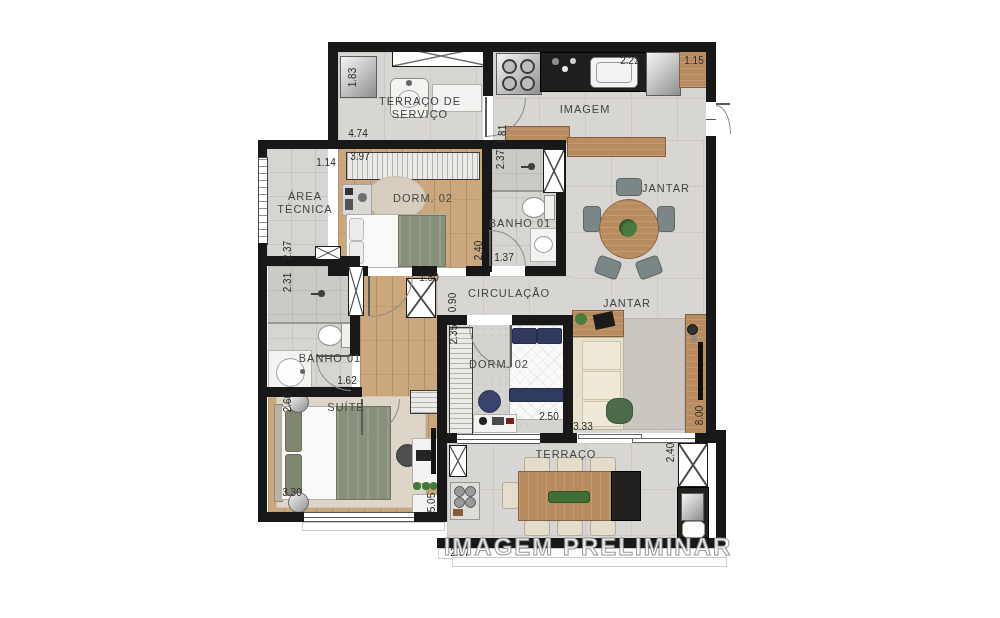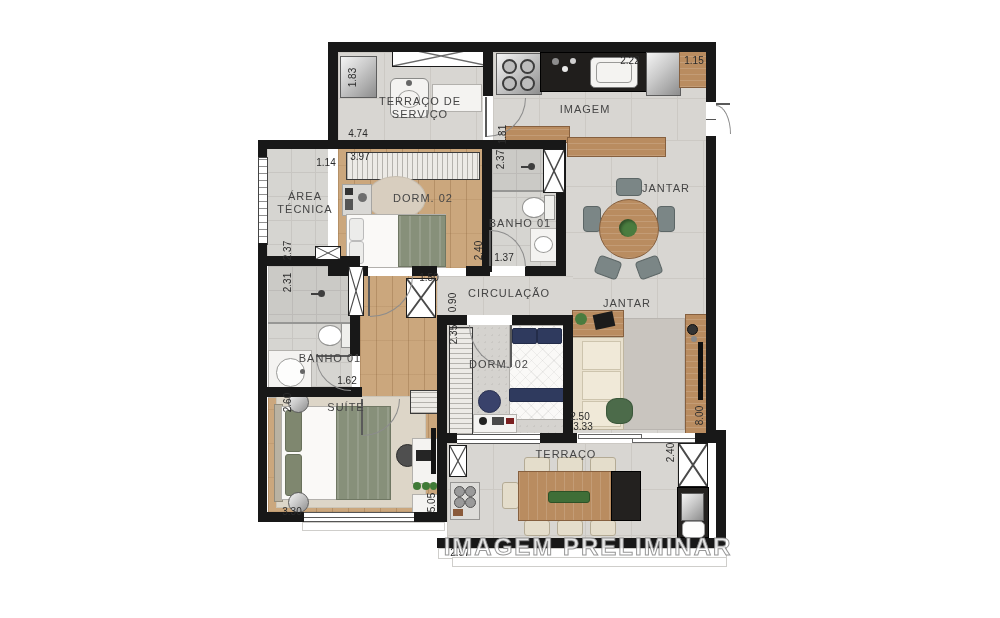--- a/index.html
+++ b/index.html
@@ -317,24 +317,24 @@
   <div class="dim v" style="left:270px;top:245px">2.37</div>
   <div class="dim" style="left:343px;top:151px">3.97</div>
   <div class="dim v" style="left:461px;top:245px">2.40</div>
   <div class="dim v" style="left:483px;top:154px">2.37</div>
   <div class="dim" style="left:487px;top:252px">1.37</div>
   <div class="dim" style="left:412px;top:272px">1.50</div>
   <div class="dim v" style="left:435px;top:297px">0.90</div>
   <div class="dim v" style="left:270px;top:277px">2.31</div>
   <div class="dim" style="left:330px;top:375px">1.62</div>
   <div class="dim v" style="left:436px;top:329px">2.35</div>
-  <div class="dim" style="left:563px;top:411px">2.50</div>
+  <div class="dim" style="left:532px;top:411px">2.50</div>
   <div class="dim" style="left:566px;top:421px">3.33</div>
   <div class="dim v" style="left:682px;top:410px">8.00</div>
   <div class="dim v" style="left:270px;top:397px">2.60</div>
-  <div class="dim" style="left:275px;top:506px">3.30</div>
+  <div class="dim" style="left:275px;top:487px">3.30</div>
   <div class="dim v" style="left:414px;top:497px">5.05</div>
   <div class="dim v" style="left:653px;top:447px">2.40</div>
   <div class="dim" style="left:443px;top:547px">2.97</div>
 
   <div class="watermark" style="left:428px;top:533px;width:320px">IMAGEM PRELIMINAR</div>
 
 </div>
 
 </body></html>

